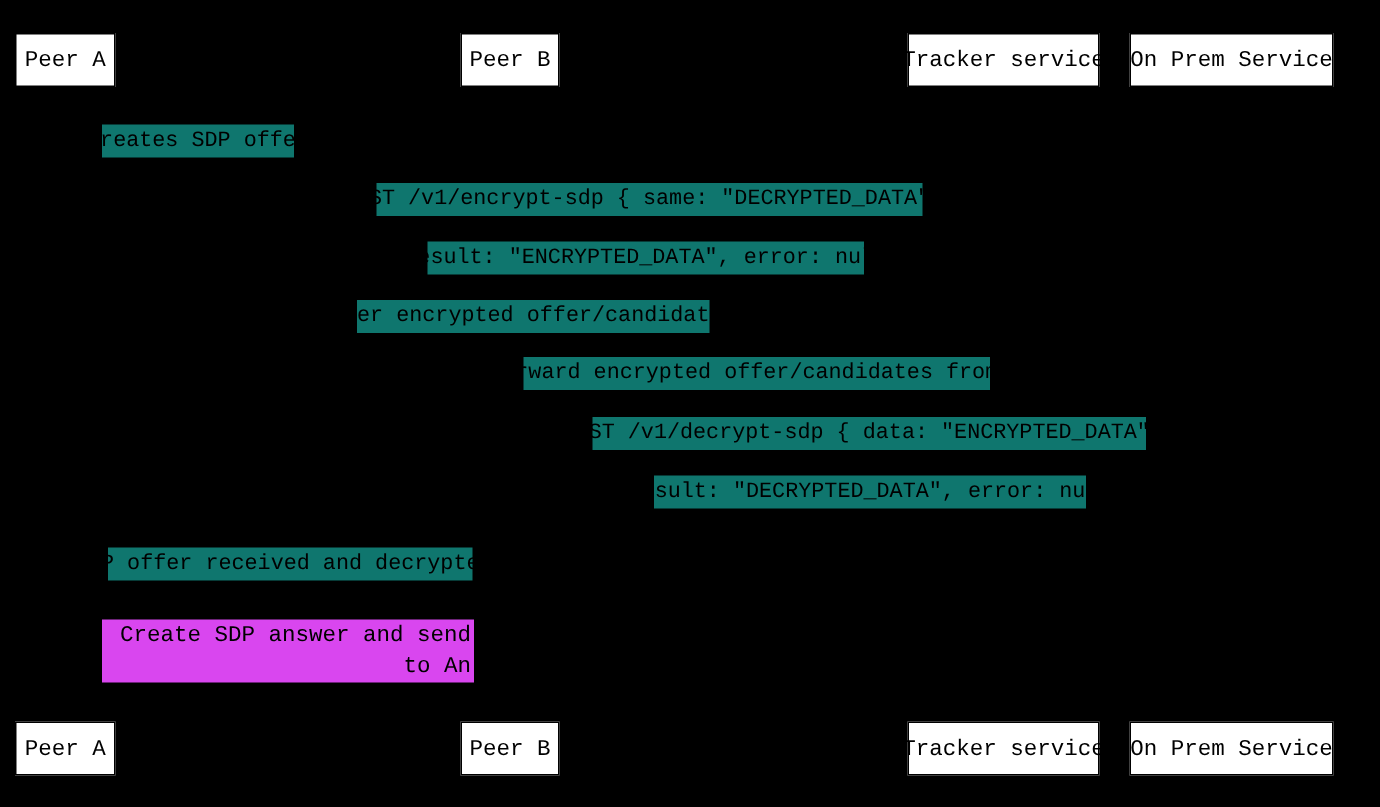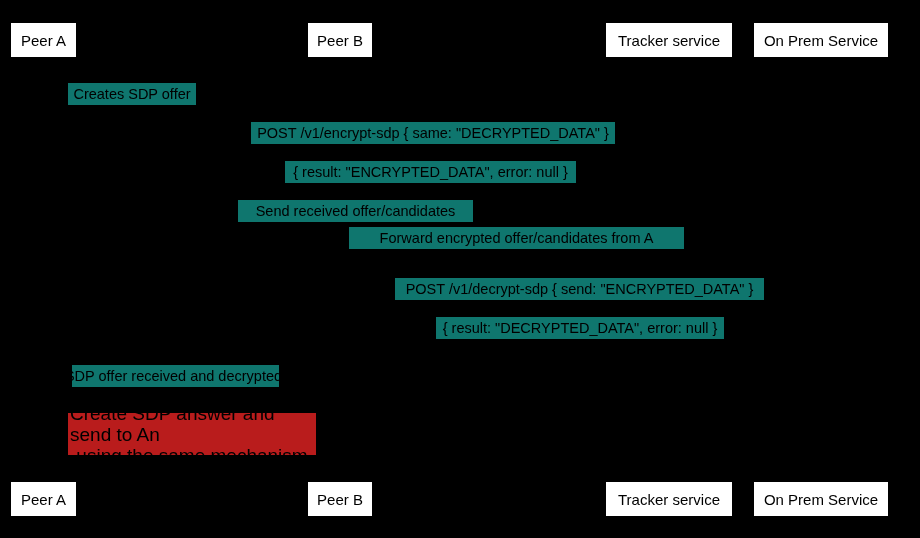--- a/index.html
+++ b/index.html
@@ -7,21 +7,21 @@
     margin: 0;
     padding: 0;
     background: #000000;
   }
   #diagram {
     position: relative;
     width: 920px;
     height: 538px;
     background: #000000;
     overflow: hidden;
-    font-family: Liberation Sans, sans-serif;
+    font-family: Liberation Mono, monospace;
   }
   
   .participant {
     position: absolute;
     background: #ffffff;
     color: #000000;
     border: 1px solid #000000;
     box-sizing: border-box;
     font-size: 15px;
     line-height: 1;
@@ -56,26 +56,26 @@
     padding: 0 1px;
     box-sizing: border-box;
     white-space: nowrap;
     display: flex;
     align-items: center;
     justify-content: center;
   }
   
   .msg-note {
     position: absolute;
-    background: #b91c1c;
+    background: #d946ef;
     color: #000000;
-    font-size: 19px;
+    font-size: 15px;
     line-height: 21px;
     box-sizing: border-box;
-    text-align: left;
+    text-align: right;
     padding: 0 2px;
     white-space: pre-line;
     display: flex;
     flex-direction: column;
     align-items: center;
     justify-content: center;
   }
 </style>
 </head>
 <body>
@@ -110,29 +110,29 @@
       </div>
       <div class="participant" style="left: 753px; width: 136px; top: 22px; height: 36px;">
         <span>On Prem Service</span>
       </div>
     </div>
 
   <div id="messages">
       <div class="msg-label" style="left: 68px; top: 83px; width: 128px;">Creates SDP offer</div>
       <div class="msg-label" style="left: 251px; top: 122px; width: 364px;">POST /v1/encrypt-sdp { same: "DECRYPTED_DATA" }</div>
       <div class="msg-label" style="left: 285px; top: 161px; width: 291px;">{ result: "ENCRYPTED_DATA", error: null }</div>
-      <div class="msg-label" style="left: 238px; top: 200px; width: 235px;">Send received offer/candidates</div>
-      <div class="msg-label" style="left: 349px; top: 227px; width: 335px;">Forward encrypted offer/candidates from A</div>
-      <div class="msg-label" style="left: 395px; top: 278px; width: 369px;">POST /v1/decrypt-sdp { send: "ENCRYPTED_DATA" }</div>
+      <div class="msg-label" style="left: 238px; top: 200px; width: 235px;">Peer encrypted offer/candidates</div>
+      <div class="msg-label" style="left: 349px; top: 238px; width: 311px;">Forward encrypted offer/candidates from A</div>
+      <div class="msg-label" style="left: 395px; top: 278px; width: 369px;">POST /v1/decrypt-sdp { data: "ENCRYPTED_DATA" }</div>
       <div class="msg-label" style="left: 436px; top: 317px; width: 288px;">{ result: "DECRYPTED_DATA", error: null }</div>
-      <div class="msg-label" style="left: 72px; top: 365px; width: 207px; text-align: right;">SDP offer received and decrypted!</div>
+      <div class="msg-label" style="left: 72px; top: 365px; width: 243px; text-align: right;">SDP offer received and decrypted!</div>
     </div>
 
   <div id="notes">
-      <div class="msg-note" style="left: 68px; top: 413px; width: 248px; height: 42px;"><span>Create SDP answer and send to An</span><span>using the same mechanism</span></div>
+      <div class="msg-note" style="left: 68px; top: 413px; width: 248px; height: 42px;"><span>Create SDP answer and send to An</span></div>
     </div>
 
   <div id="participants-bottom">
       <div class="participant" style="left: 10px; width: 67px; top: 481px; height: 36px;">
         <span>Peer A</span>
       </div>
       <div class="participant" style="left: 307px; width: 66px; top: 481px; height: 36px;">
         <span>Peer B</span>
       </div>
       <div class="participant" style="left: 605px; width: 128px; top: 481px; height: 36px;">

